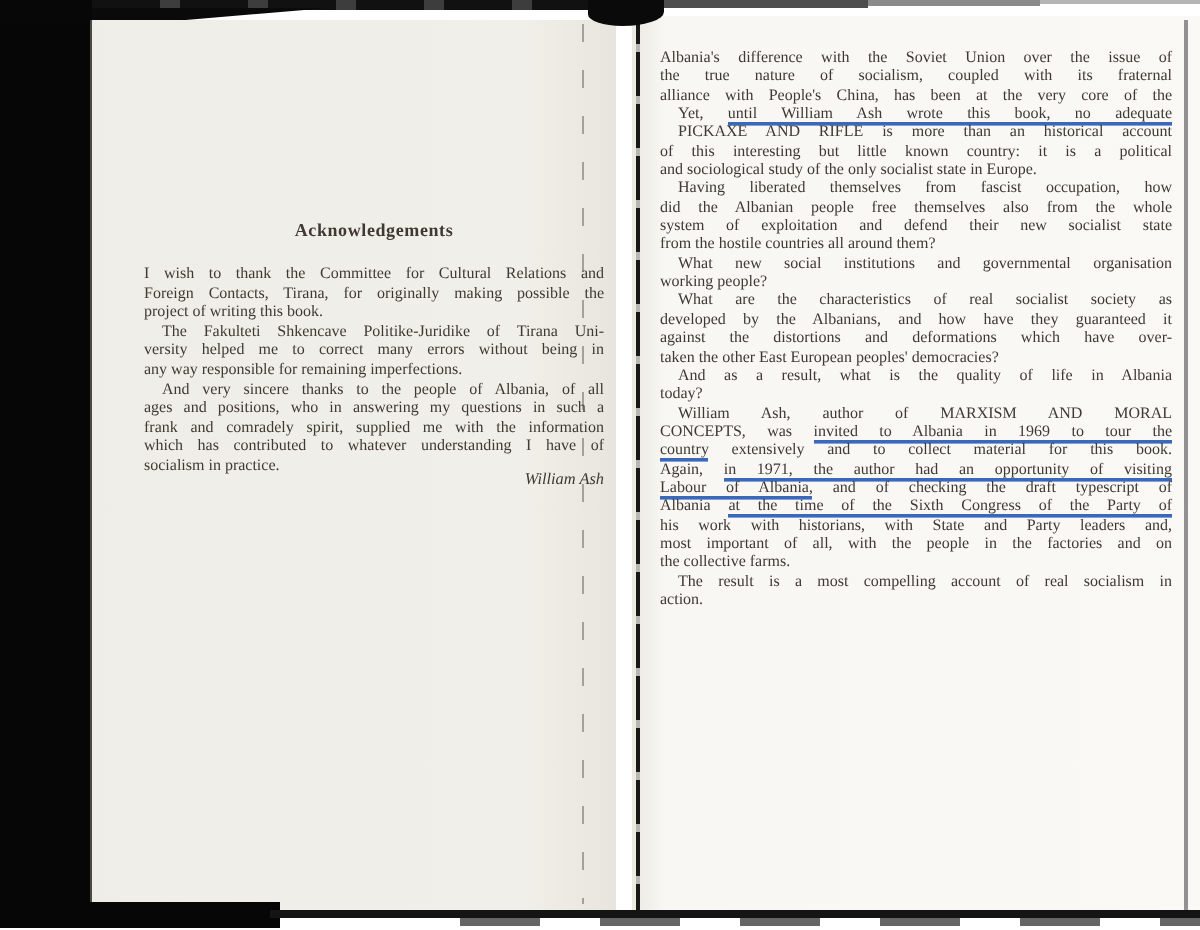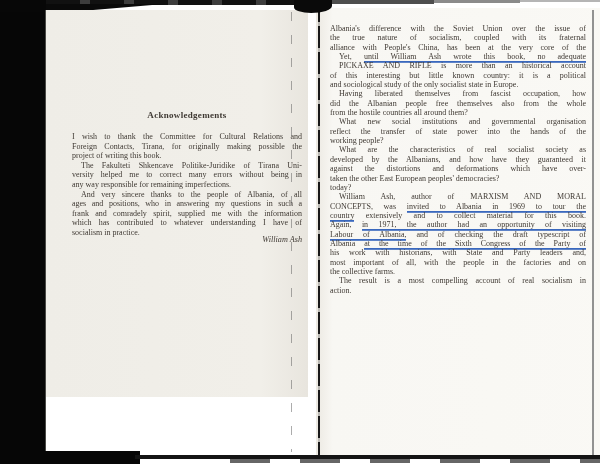--- a/index.html
+++ b/index.html
@@ -28,21 +28,21 @@
   .bottom-dashes{left:230px;top:459px;width:370px;height:4px;
     background:repeating-linear-gradient(90deg,#666 0 40px,transparent 40px 70px);}
   .gutter-line{left:318px;top:0;width:2px;height:458px;
     background:repeating-linear-gradient(180deg,#181818 0 22px,rgba(24,24,24,0.25) 22px 26px);}
   .gutter-line-faint{left:291px;top:12px;width:1px;height:440px;
     background:repeating-linear-gradient(180deg,rgba(90,90,90,.5) 0 9px,transparent 9px 23px);}
   .right-edge-line{left:592px;top:10px;width:2px;height:448px;background:#929292;}
 
   
   .page{box-sizing:border-box;color:var(--text,#3f3933);}
-  .page-left{left:46px;top:10px;width:262px;height:387px;
+  .page-left{left:46px;top:10px;width:262px;height:445px;
     background:linear-gradient(90deg,#efede7 0%,#f1efe9 82%,#e8e5de 100%);}
   .page-right{left:316px;top:8px;width:334px;height:448px;
     background:linear-gradient(90deg,#ece9e2 0%,#f8f7f3 5%,#faf9f5 100%);}
 
   .heading{left:26px;top:100px;width:230px;text-align:center;
     font-size:9px;font-weight:700;letter-spacing:.3px;}
   .body-text{line-height:9.6px;font-size:8px;}
   .left-body{left:26px;top:122px;width:230px;}
   .right-body{left:14px;top:16px;width:256px;line-height:9.35px;}
   .signature{left:26px;top:225px;width:230px;text-align:right;
@@ -86,28 +86,29 @@
   <div class="abs body-text right-body">
       <div class="tl"><span>Albania's difference with the Soviet Union over the issue of</span></div>
       <div class="tl"><span>the true nature of socialism, coupled with its fraternal</span></div>
       <div class="tl"><span>alliance with People's China, has been at the very core of the</span></div>
       <div class="tl ind"><span>Yet, </span><span class="u">until William Ash wrote this book, no adequate</span></div>
       <div class="tl ind"><span>PICKAXE AND RIFLE is more than an historical account</span></div>
       <div class="tl"><span>of this interesting but little known country: it is a political</span></div>
       <div class="tl last"><span>and sociological study of the only socialist state in Europe.</span></div>
       <div class="tl ind"><span>Having liberated themselves from fascist occupation, how</span></div>
       <div class="tl"><span>did the Albanian people free themselves also from the whole</span></div>
+      <div class="tl"><span>system of exploitation and defend their new socialist state</span></div>
       <div class="tl last"><span>from the hostile countries all around them?</span></div>
       <div class="tl ind"><span>What new social institutions and governmental organisation</span></div>
-      <div class="tl"><span>reflect the transfer of state power into the hands of the</span></div>
       <div class="tl last"><span>working people?</span></div>
       <div class="tl ind"><span>What are the characteristics of real socialist society as</span></div>
       <div class="tl"><span>developed by the Albanians, and how have they guaranteed it</span></div>
       <div class="tl"><span>against the distortions and deformations which have over-</span></div>
       <div class="tl last"><span>taken the other East European peoples' democracies?</span></div>
+      <div class="tl ind"><span>And as a result, what is the quality of life in Albania</span></div>
       <div class="tl last"><span>today?</span></div>
       <div class="tl ind"><span>William Ash, author of MARXISM AND MORAL</span></div>
       <div class="tl"><span>CONCEPTS, was </span><span class="u">invited to Albania in 1969 to tour the</span></div>
       <div class="tl"><span class="u">country</span><span> extensively and to collect material for this book.</span></div>
       <div class="tl"><span>Again, </span><span class="u">in 1971, the author had an opportunity of visiting</span></div>
       <div class="tl"><span class="u">Labour of Albania,</span><span> and of checking the draft typescript of</span></div>
       <div class="tl"><span>Albania </span><span class="u">at the time of the Sixth Congress of the Party of</span></div>
       <div class="tl"><span>his work with historians, with State and Party leaders and,</span></div>
       <div class="tl"><span>most important of all, with the people in the factories and on</span></div>
       <div class="tl last"><span>the collective farms.</span></div>

